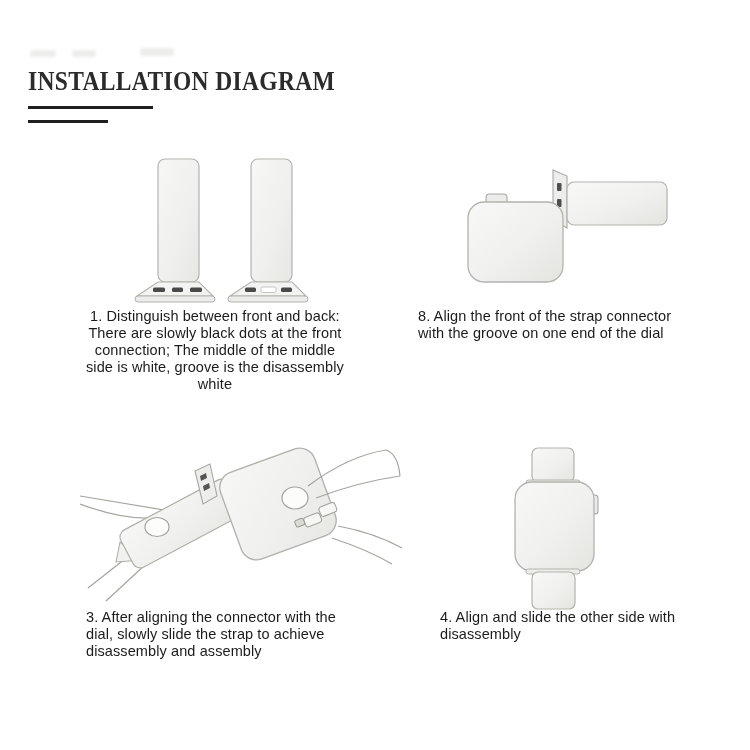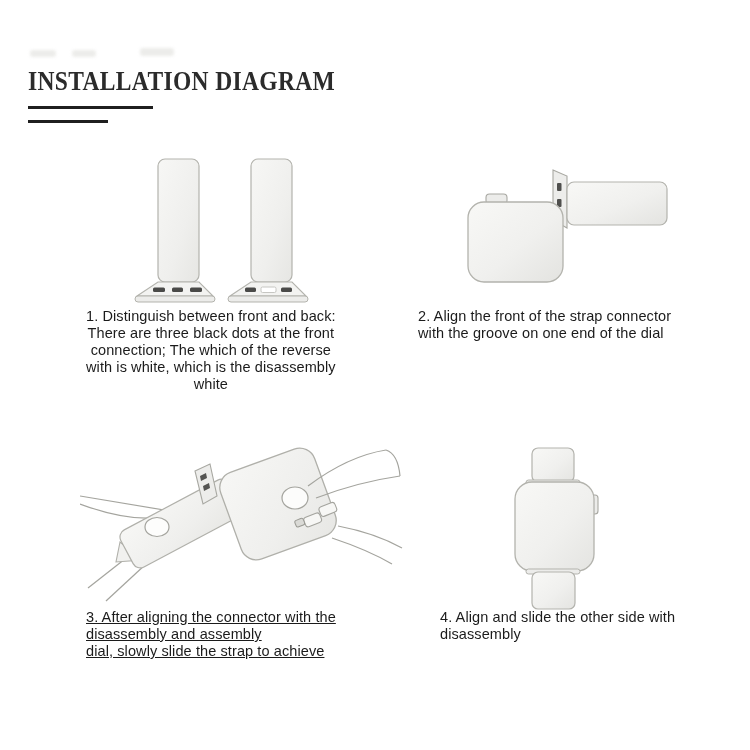--- a/index.html
+++ b/index.html
@@ -14,21 +14,21 @@
   .rule-short{left:28px;top:120px;width:80px;}
   .smudge{position:absolute;background:#cfcfc9;opacity:.38;filter:blur(1.5px);border-radius:3px;}
   .sm1{left:30px;top:50px;width:26px;height:7px;}
   .sm2{left:72px;top:50px;width:24px;height:7px;}
   .sm3{left:140px;top:48px;width:34px;height:8px;}
   
   .steptext{position:absolute;color:#1b1b1b;font-size:14.5px;line-height:17px;letter-spacing:.1px;}
   .steptext .ln{white-space:nowrap;}
   .t1{left:86px;top:308px;text-align:center;}
   .t2{left:418px;top:308px;}
-  .t3{left:86px;top:609px;text-decoration:underline;}
+  .t3{left:86px;top:609px;}
   .t4{left:440px;top:609px;}
   
   .illus{position:absolute;}
   .i1{left:128px;top:152px;}
   .i2{left:455px;top:162px;}
   .i3{left:80px;top:438px;}
   .i4{left:505px;top:443px;}
 </style>
 </head>
 <body>
@@ -143,35 +143,35 @@
     <rect x="27" y="5" width="42" height="34" rx="6" fill="url(#g4)" stroke="#b3b3ad" stroke-width="1.2"></rect>
     <rect x="21" y="37" width="54" height="5" rx="2.5" fill="#ececea" stroke="#b3b3ad" stroke-width="1"></rect>
     <rect x="84" y="52" width="9" height="19" rx="3" fill="#ececea" stroke="#a8a8a2" stroke-width="1.1"></rect>
     <rect x="10" y="39" width="79" height="89" rx="17" fill="url(#g4)" stroke="#b3b3ad" stroke-width="1.3"></rect>
     <rect x="21" y="126" width="54" height="5" rx="2.5" fill="#ececea" stroke="#b3b3ad" stroke-width="1"></rect>
     <rect x="27" y="129" width="43" height="37" rx="6" fill="url(#g4)" stroke="#b3b3ad" stroke-width="1.2"></rect>
   </svg>
 
   <div class="steptext t1">
     <div class="ln">1. Distinguish between front and back:</div>
-    <div class="ln">There are three black dots at the front</div>
-    <div class="ln">connection; The which of the reverse</div>
-    <div class="ln">with is white, which is the disassembly</div>
+    <div class="ln">There are slowly black dots at the front</div>
+    <div class="ln">connection; The middle of the middle</div>
+    <div class="ln">side is white, groove is the disassembly</div>
     <div class="ln">white</div>
   </div>
 
   <div class="steptext t2">
-    <div class="ln">2. Align the front of the strap connector</div>
+    <div class="ln">8. Align the front of the strap connector</div>
     <div class="ln">with the groove on one end of the dial</div>
   </div>
 
   <div class="steptext t3">
     <div class="ln">3. After aligning the connector with the</div>
+    <div class="ln">dial, slowly slide the strap to achieve</div>
     <div class="ln">disassembly and assembly</div>
-    <div class="ln">dial, slowly slide the strap to achieve</div>
   </div>
 
   <div class="steptext t4">
     <div class="ln">4. Align and slide the other side with</div>
     <div class="ln">disassembly</div>
   </div>
 
 </div>
 
 </body></html>

